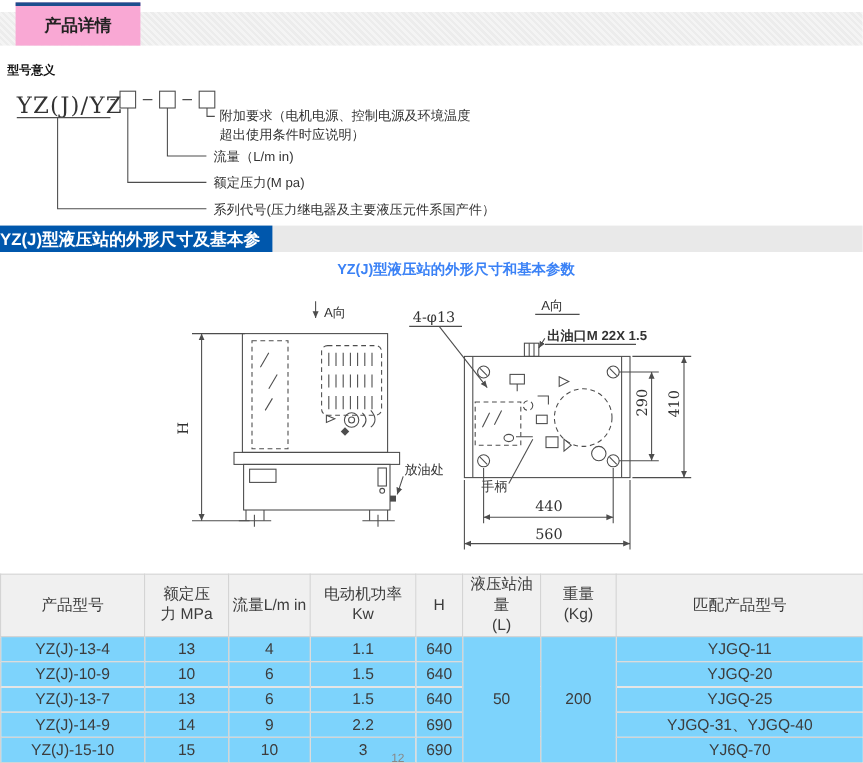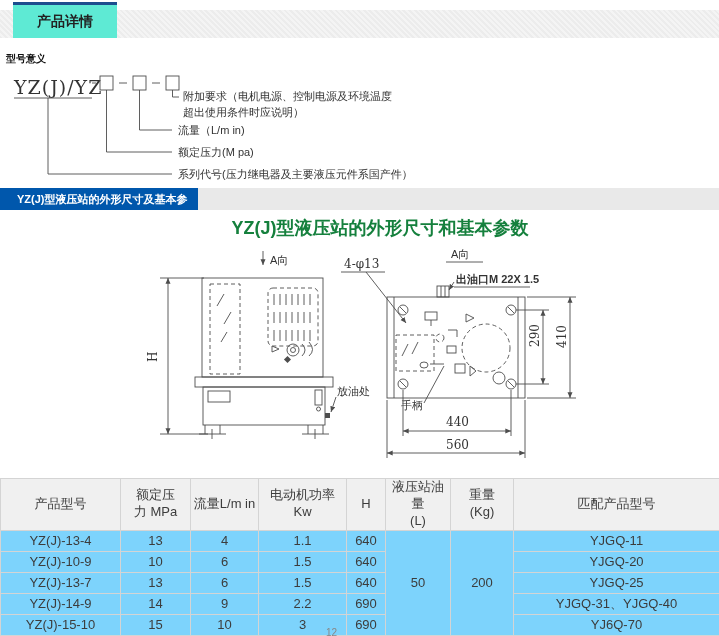--- a/index.html
+++ b/index.html
@@ -7,41 +7,41 @@
     width:719px;height:636px;position:relative;overflow:hidden;
     background:#ffffff;font-family:"Liberation Sans",sans-serif;color:#333;
   }
   
   .tabbar-bg{
     position:absolute;left:0;top:10px;width:719px;height:28px;
     background:repeating-linear-gradient(45deg,#ececec 0 2px,#f4f4f4 2px 4px);
   }
   .tab{
     position:absolute;left:13px;top:2px;width:104px;height:36px;
-    background:#5eead4;border-top:3px solid #1c4e8e;box-sizing:border-box;
+    background:#f9a8d4;border-top:3px solid #1c4e8e;box-sizing:border-box;
     text-align:center;font-size:14px;font-weight:bold;color:#222;
     line-height:32px;cursor:pointer;
   }
   
   .model-heading{
     position:absolute;left:6px;top:52px;font-size:10px;font-weight:bold;color:#111;
   }
   .model-svg{position:absolute;left:8px;top:70px;}
   
   .banner{
     position:absolute;left:0;top:188px;width:719px;height:22px;background:#e9e9e9;
   }
   .banner-label{
-    display:inline-block;height:22px;line-height:22px;padding:0 10px 0 17px;
-    background:#0057ac;color:#ffffff;font-size:11px;font-weight:bold;
+    display:inline-block;height:22px;line-height:22px;padding:0 10px 0 0;
+    background:#0057ac;color:#ffffff;font-size:14px;font-weight:bold;
   }
   
   .draw-title{
     position:absolute;left:40px;top:216px;width:680px;text-align:center;
-    font-size:18px;font-weight:bold;color:#15803d;
+    font-size:12px;font-weight:bold;color:#3b82f6;
   }
   .tech-svg{position:absolute;left:0;top:238px;}
   svg text{fill:#333;font-family:"Liberation Sans",sans-serif;font-size:11px;}
   svg .dimnum{font-family:"DejaVu Serif",serif;font-size:12px;}
   svg .bold{font-weight:bold;}
   svg line,svg rect,svg path,svg polyline,svg circle,svg ellipse,svg polygon{
     stroke:#4d4d4d;stroke-width:0.9;fill:none;
   }
   svg .dash{stroke-dasharray:4 3;}
   svg .fill{fill:#4d4d4d;stroke:none;}

